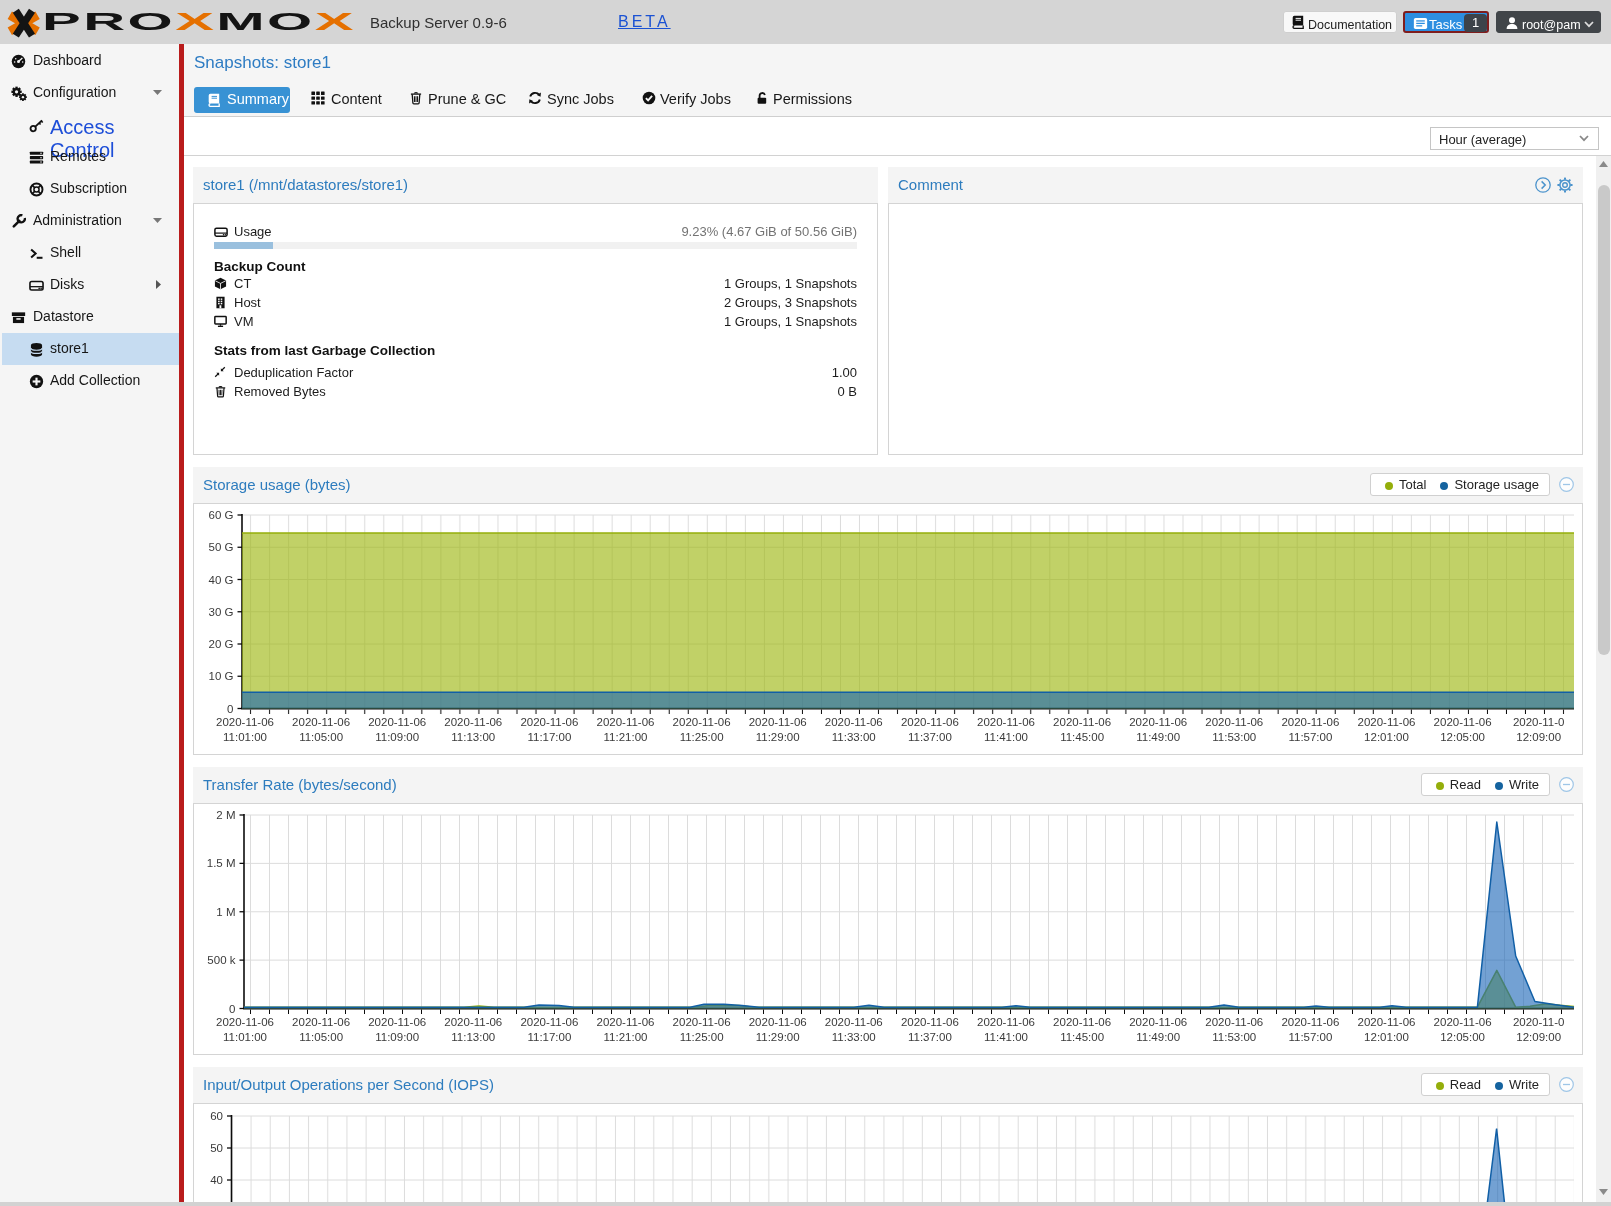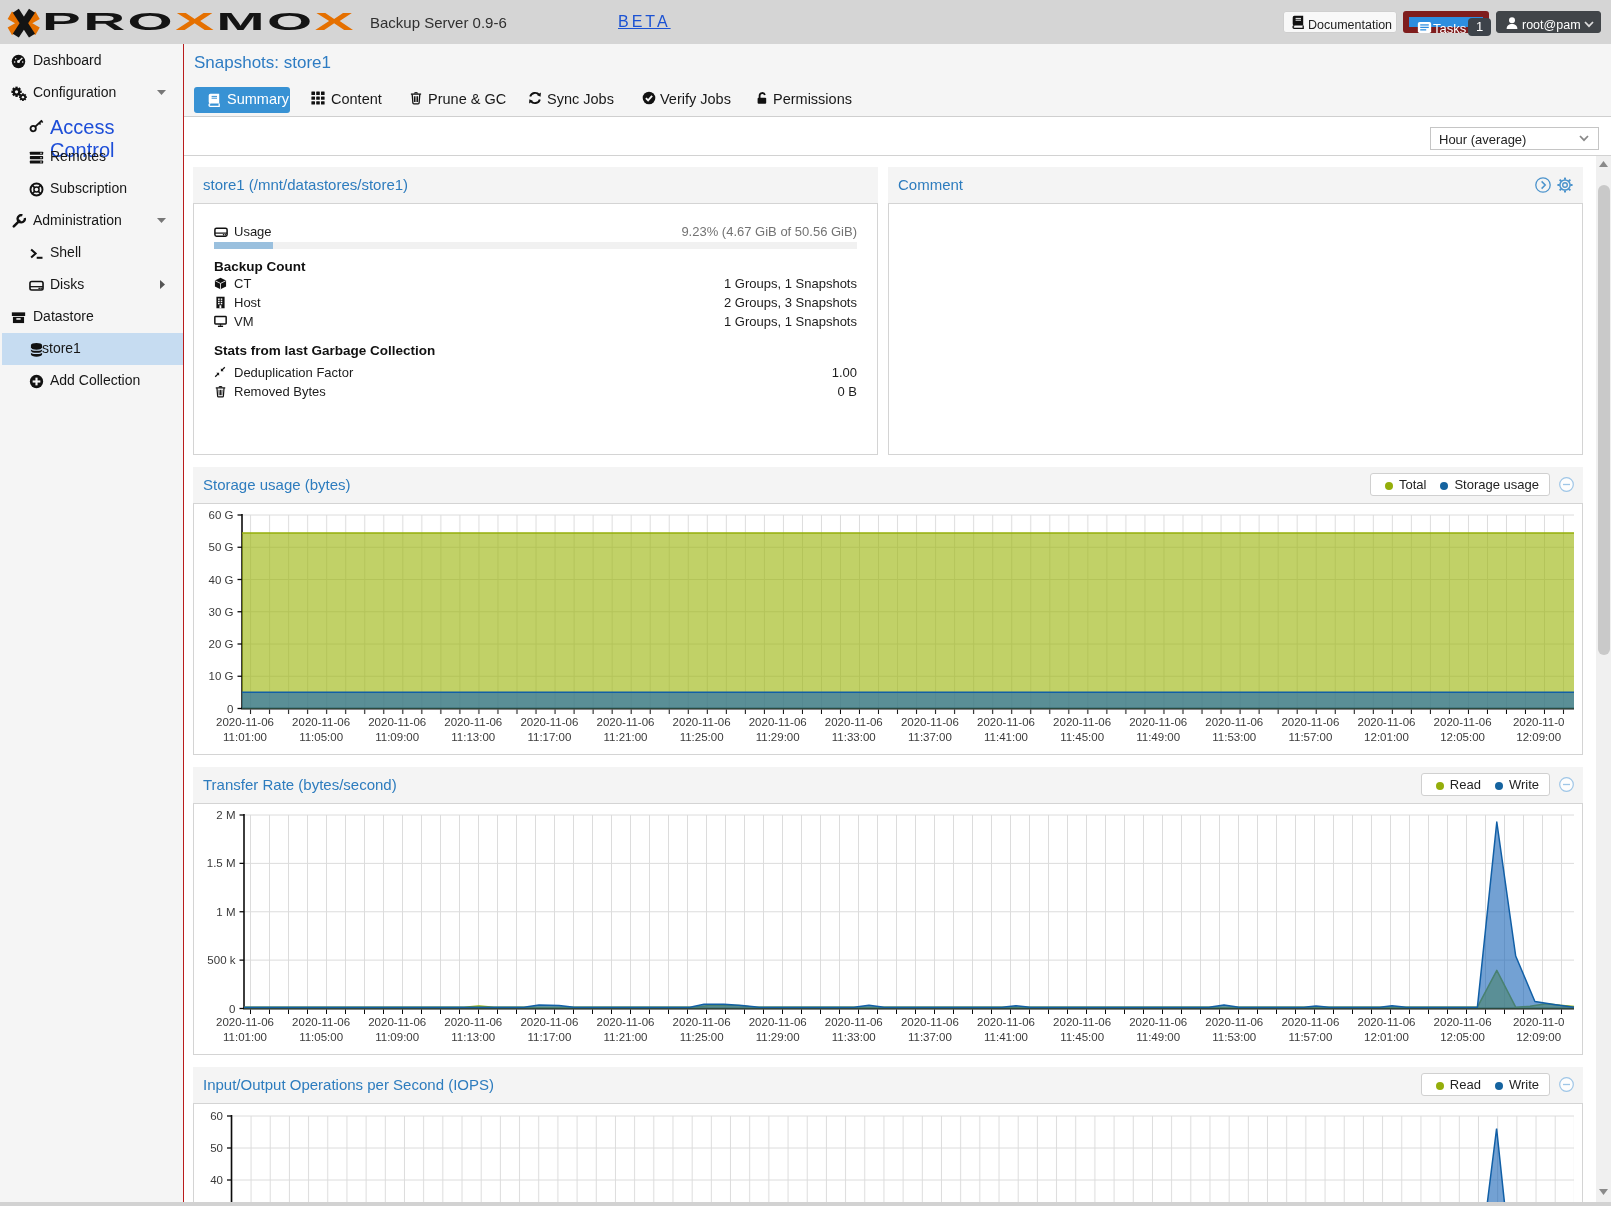--- a/index.html
+++ b/index.html
@@ -22,21 +22,21 @@
       <span style="position:absolute;left:7px;top:3px">
         <svg width="14" height="14" viewBox="0 0 14 14" style="width:14px;height:14px">
           <path d="M3.4,0.8 L12.2,0.8 L12.2,10.6 L3.4,10.6 A1.7,1.7 0 0 1 1.7,8.9 L1.7,2.5 A1.7,1.7 0 0 1 3.4,0.8 Z" fill="#111"></path>
           <path d="M3.4,10.6 A1.4,1.4 0 0 0 3.4,13.4 L12.2,13.4 L12.2,10.6" fill="none" stroke="#111" stroke-width="1.3"></path>
           <line x1="4.6" y1="3.4" x2="10" y2="3.4" stroke="#f8f8f8" stroke-width="1"></line>
           <line x1="4.6" y1="5.2" x2="10" y2="5.2" stroke="#f8f8f8" stroke-width="1"></line>
         </svg>
       </span>
       <span style="position:absolute;left:24px;top:3px;font-size:12.5px">Documentation</span>
     </span>
-    <span class="tbtn" style="left:1403px;width:86px;background:#2d8ee0;border:6px solid #7f1d1d;color:#fff">
+    <span class="tbtn" style="left:1403px;width:86px;background:#2d8ee0;border:2px solid #7f1d1d;color:#fff">
       <span style="position:absolute;left:8px;top:3px">
         <svg width="14" height="14" viewBox="0 0 14 14" style="width:15px;height:15px">
           <rect x="0.8" y="1.8" width="12.4" height="10.4" rx="1.6" fill="#fff"></rect>
           <line x1="3" y1="4.6" x2="11" y2="4.6" stroke="#2d8ee0" stroke-width="1.2"></line>
           <line x1="3" y1="6.9" x2="11" y2="6.9" stroke="#2d8ee0" stroke-width="1.2"></line>
           <line x1="3" y1="9.2" x2="8.6" y2="9.2" stroke="#2d8ee0" stroke-width="1.2"></line>
         </svg>
       </span>
       <span style="position:absolute;left:24px;top:2px">Tasks</span>
       <span style="position:absolute;left:59px;top:1px;width:23px;height:18px;background:#3d434a;border-radius:4px;text-align:center;line-height:18px;font-size:13px">1</span>
@@ -49,21 +49,21 @@
         </svg>
       </span>
       <span style="position:absolute;left:25px;top:2.5px;font-size:12.5px">root@pam</span>
       <span style="position:absolute;right:6px;top:9px">
         <svg width="10" height="7" viewBox="0 0 10 7" style="width:10px">
           <polyline points="1,1 5,5.2 9,1" fill="none" stroke="#ddd" stroke-width="1.7"></polyline>
         </svg>
       </span>
     </span>
   </div>
-<div style="position:absolute;left:0;top:44px;width:184px;height:1158px;background:#f5f5f5;border-right:1px solid #b91c1c;">
+<div style="position:absolute;left:0;top:44px;width:184px;height:1158px;background:#f5f5f5;border-right:5px solid #b91c1c;">
 <div style="position:absolute;left:2px;right:0;top:1px;height:32px;">
       <span style="position:absolute;left:9px;top:9px">
         <svg width="14" height="14" viewBox="0 0 14 14" style="width:15px;height:15px">
           <circle cx="7" cy="7" r="6.3" fill="#111"></circle>
           <circle cx="7" cy="7" r="1.4" fill="#f5f5f5"></circle>
           <line x1="7" y1="7" x2="10.6" y2="3.8" stroke="#f5f5f5" stroke-width="1.3"></line>
           <circle cx="3.4" cy="7.4" r="0.75" fill="#f5f5f5"></circle>
           <circle cx="4.4" cy="4.4" r="0.75" fill="#f5f5f5"></circle>
           <circle cx="10.9" cy="7.4" r="0.75" fill="#f5f5f5"></circle>
         </svg>
@@ -190,21 +190,21 @@
     </div>
     <div style="position:absolute;left:2px;right:0;top:289px;height:32px;background:#c6dcf1;">
       <span style="position:absolute;left:27px;top:9px">
         <svg width="14" height="14" viewBox="0 0 14 14" style="width:15px;height:15px">
           <ellipse cx="7" cy="3" rx="5.2" ry="2.1" fill="#111"></ellipse>
           <path d="M1.8,3 L1.8,11.6 A5.2,2.1 0 0 0 12.2,11.6 L12.2,3 Z" fill="#111"></path>
           <path d="M1.8,5.6 A5.2,2.1 0 0 0 12.2,5.6" fill="none" stroke="#c6dcf1" stroke-width="1.1"></path>
           <path d="M1.8,8.6 A5.2,2.1 0 0 0 12.2,8.6" fill="none" stroke="#c6dcf1" stroke-width="1.1"></path>
         </svg>
       </span>
-      <span style="position:absolute;left:40px;top:7px;font-size:14px;color:#161616">store1</span>
+      <span style="position:absolute;left:48px;top:7px;font-size:14px;color:#161616">store1</span>
     </div>
     <div style="position:absolute;left:2px;right:0;top:321px;height:32px;">
       <span style="position:absolute;left:27px;top:9px">
         <svg width="14" height="14" viewBox="0 0 14 14" style="width:15px;height:15px">
           <circle cx="7" cy="7" r="6.2" fill="#111"></circle>
           <rect x="6" y="3.4" width="2" height="7.2" fill="#f5f5f5"></rect>
           <rect x="3.4" y="6" width="7.2" height="2" fill="#f5f5f5"></rect>
         </svg>
       </span>
       <span style="position:absolute;left:48px;top:7px;font-size:14px;color:#161616">Add Collection</span>

